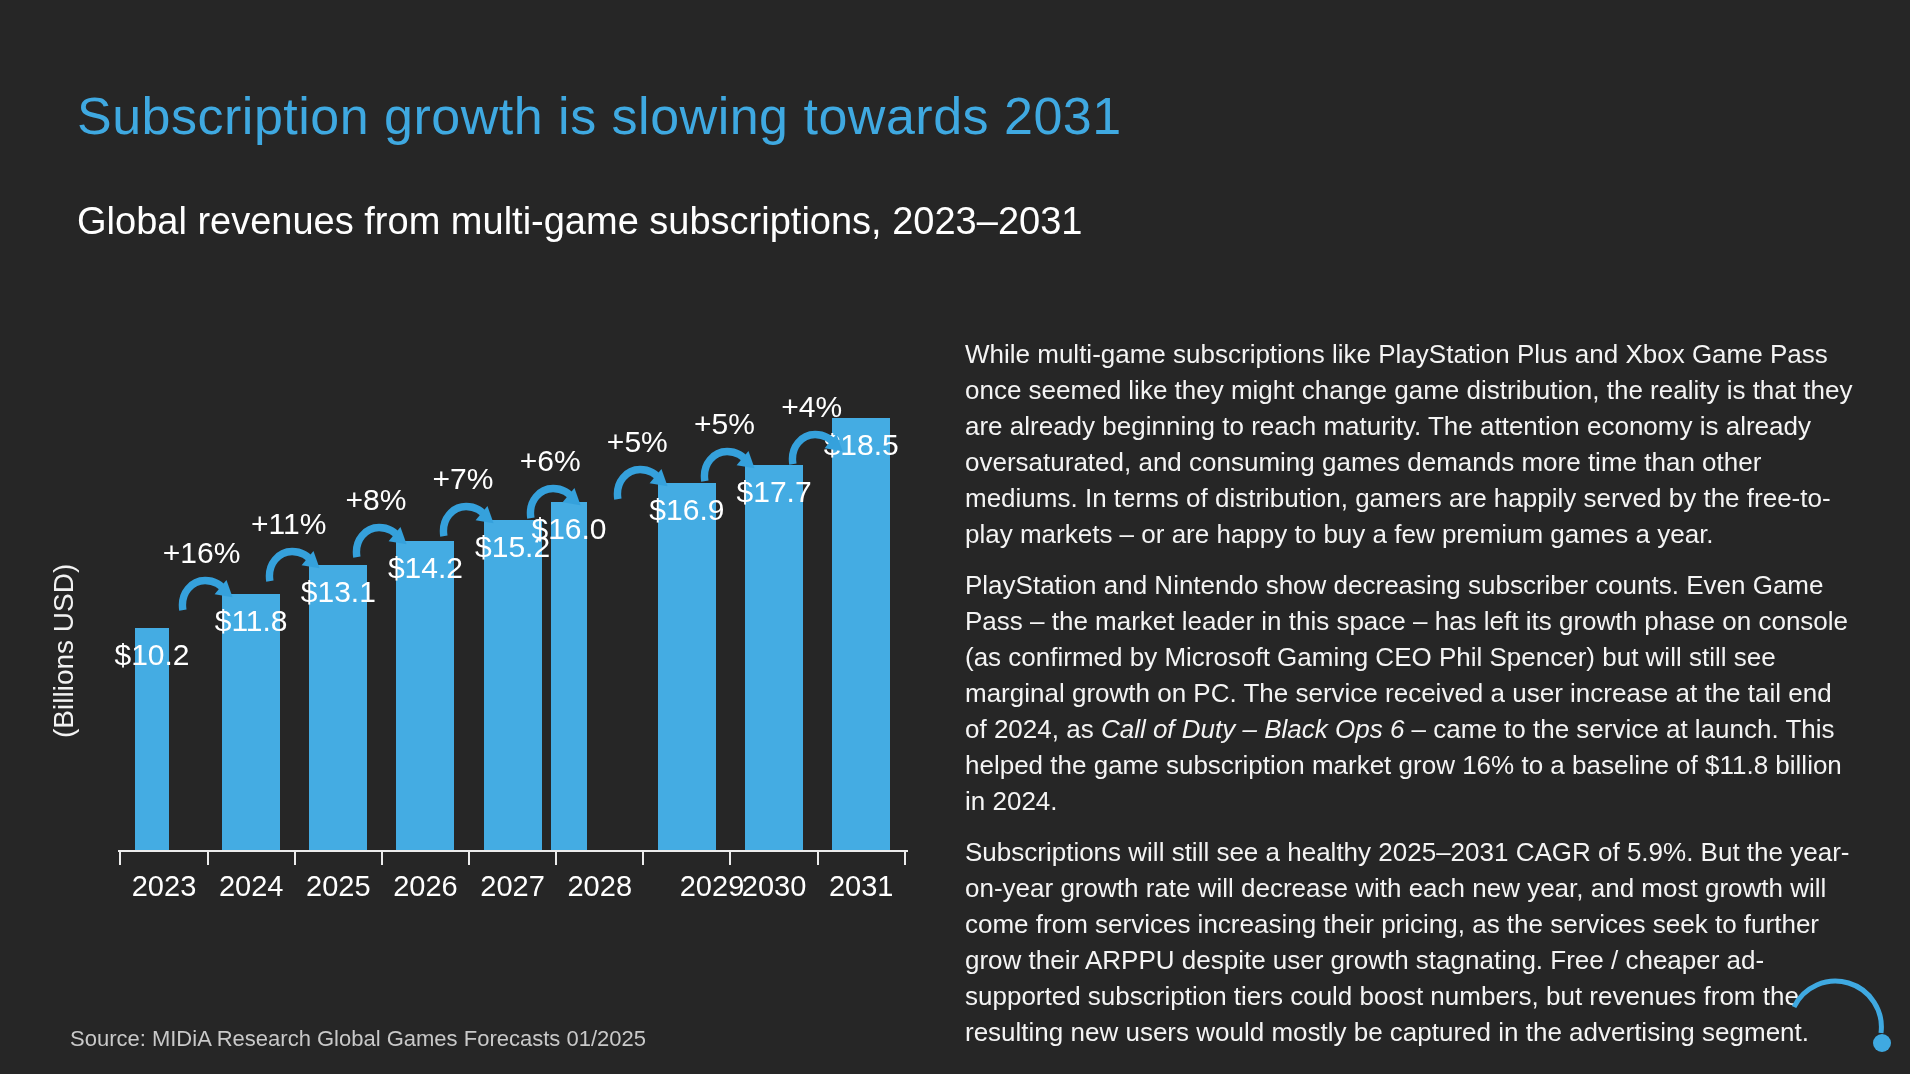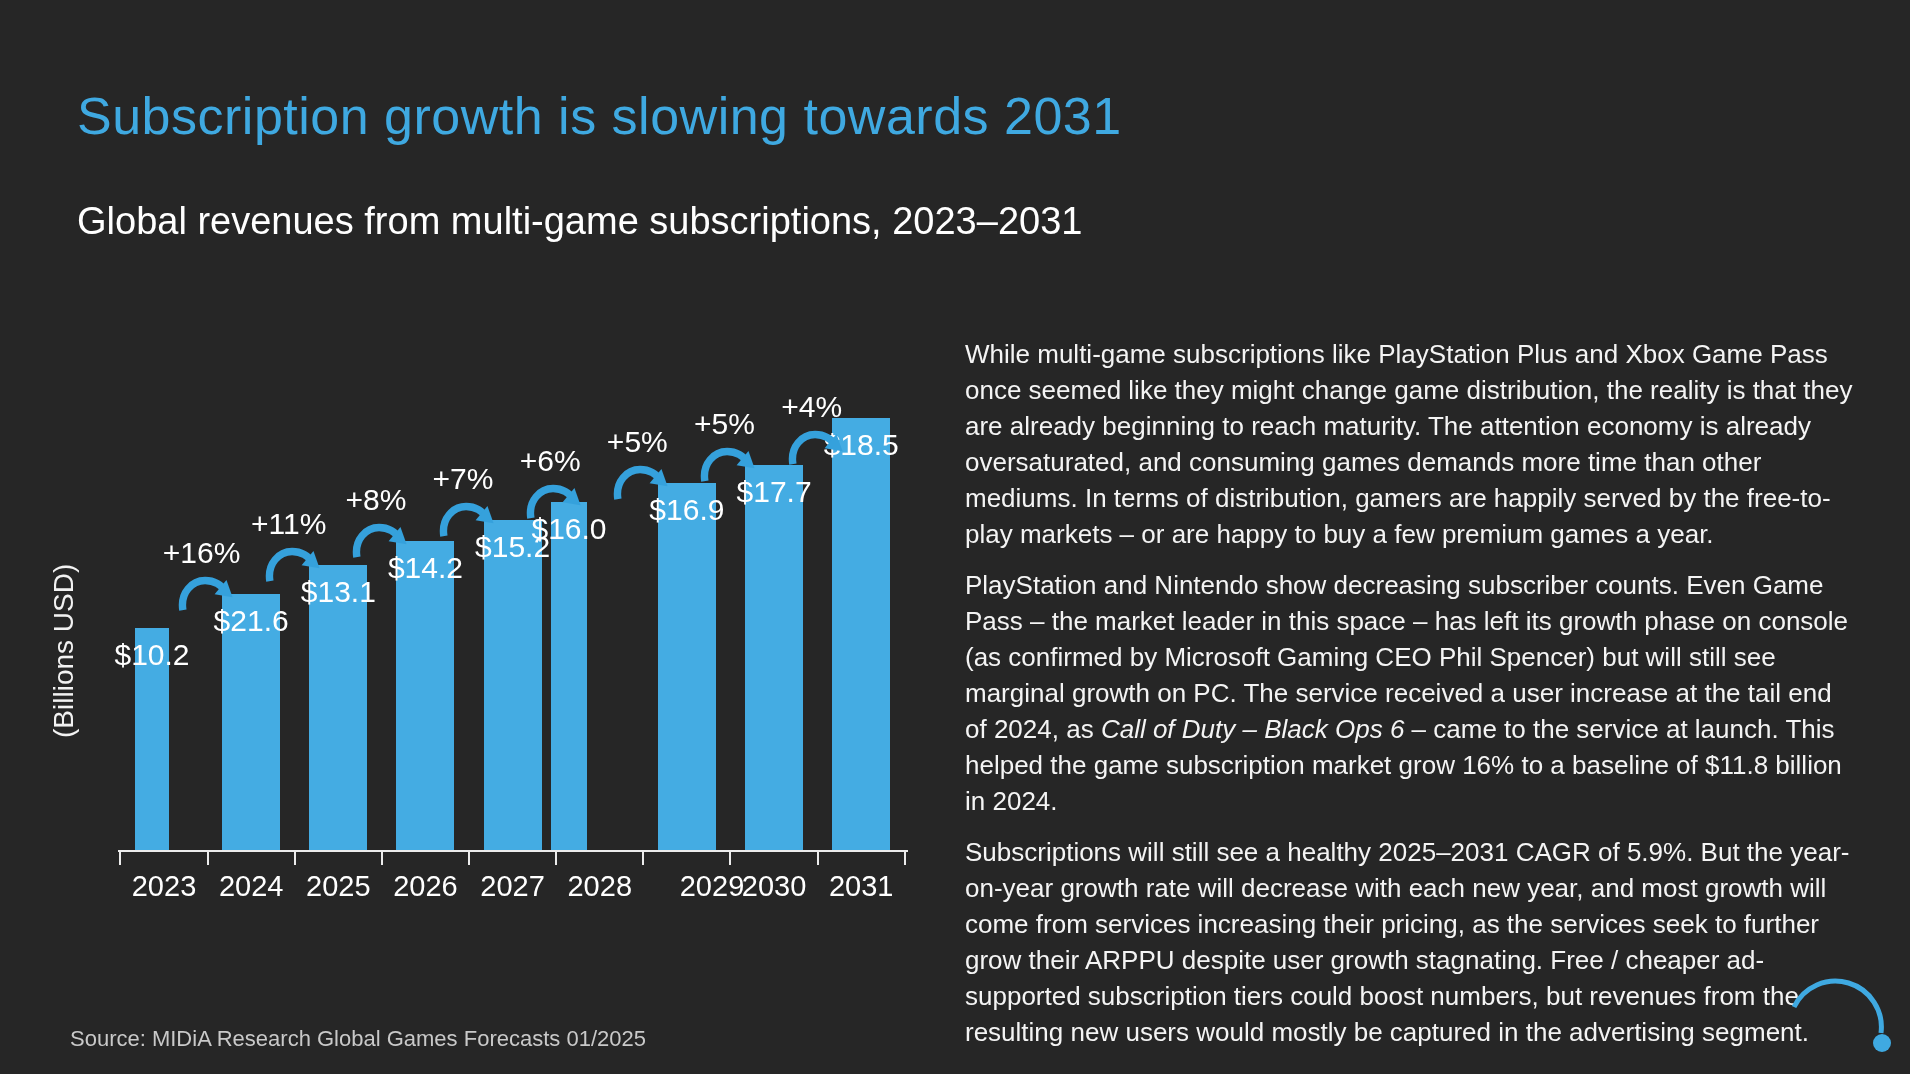--- a/index.html
+++ b/index.html
@@ -82,21 +82,21 @@
   <div class="y-axis-label">(Billions USD)</div>
 
   <div class="plot">
 
     <div class="bar-group" style="left: 15px; width: 34px; height: 221.646px;">
       <div class="bar"></div>
       <div class="bar-value">$10.2</div>
     </div>
     <div class="bar-group" style="left: 102.15px; width: 58px; height: 256.414px;">
       <div class="bar"></div>
-      <div class="bar-value">$21.6</div>
+      <div class="bar-value">$11.8</div>
     </div>
     <div class="bar-group" style="left: 189.3px; width: 58px; height: 284.663px;">
       <div class="bar"></div>
       <div class="bar-value">$13.1</div>
     </div>
     <div class="bar-group" style="left: 276.45px; width: 58px; height: 308.566px;">
       <div class="bar"></div>
       <div class="bar-value">$14.2</div>
     </div>
     <div class="bar-group" style="left: 363.6px; width: 58px; height: 330.296px;">

